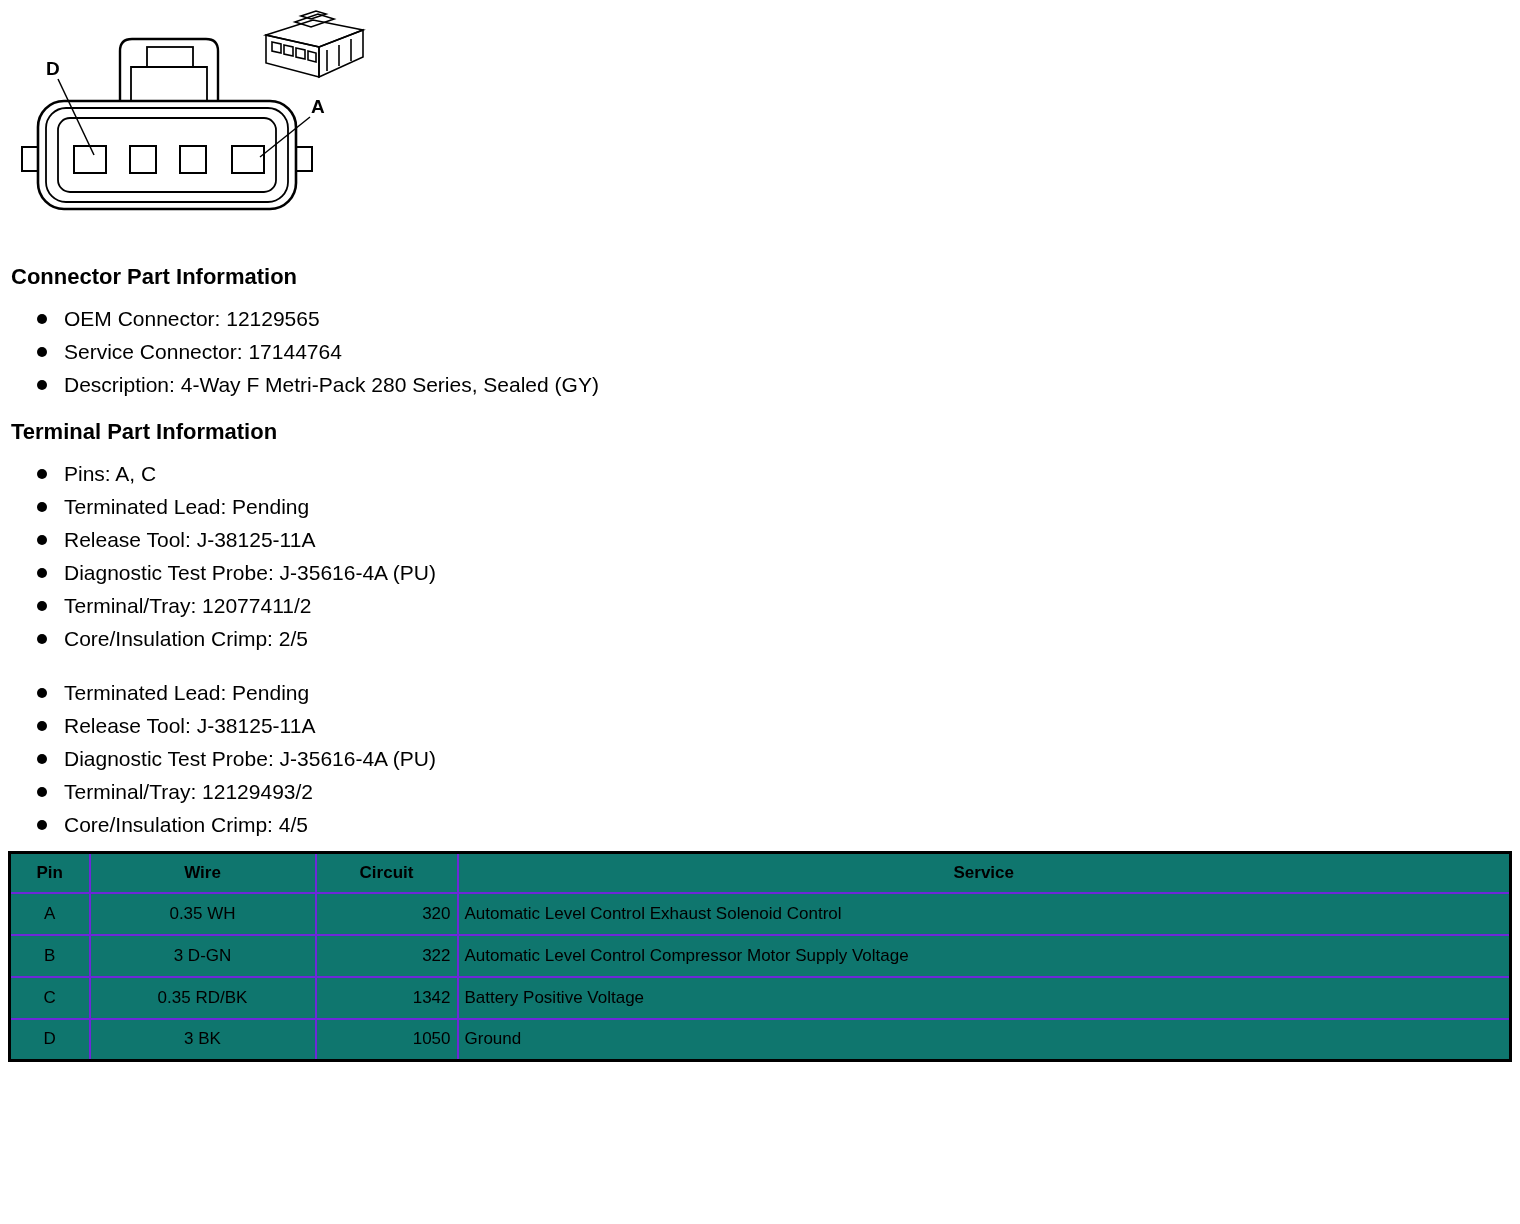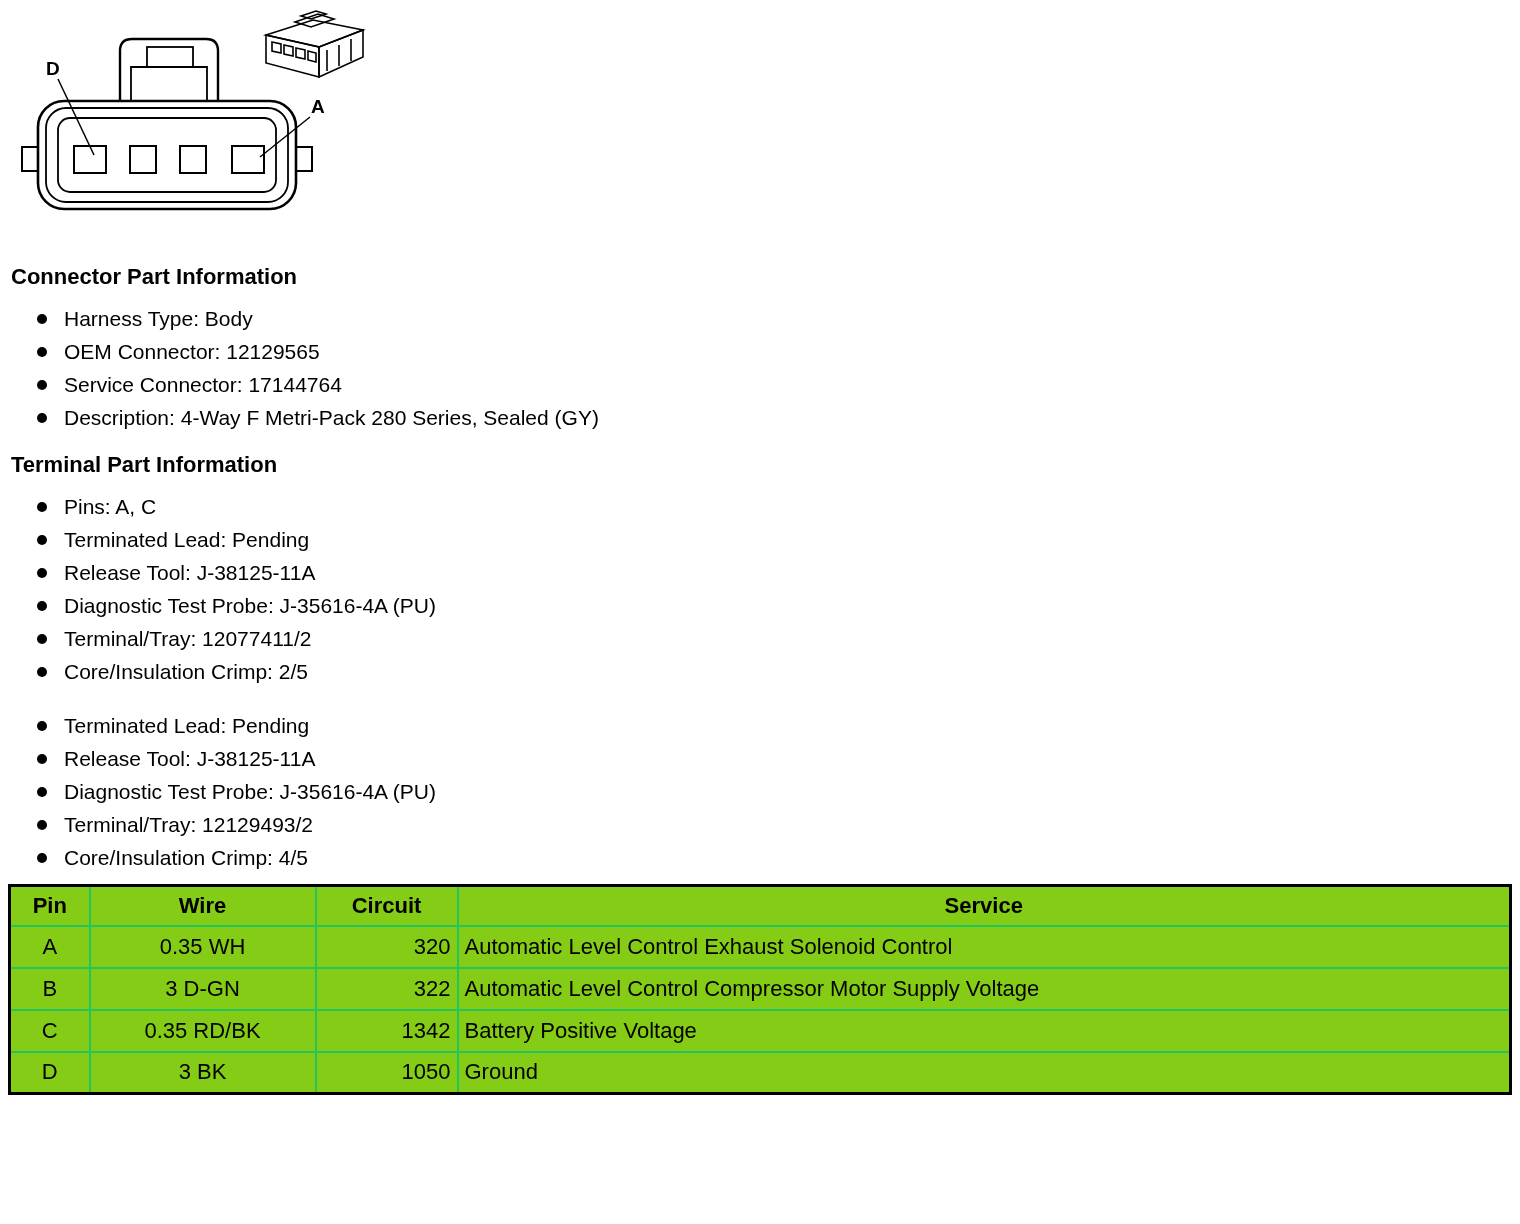--- a/index.html
+++ b/index.html
@@ -58,25 +58,25 @@
     font-weight: bold;
   }
   table.pinout {
     border-collapse: collapse;
     margin: 10px 8px 0 8px;
     width: 1504px;
     table-layout: fixed;
     border: 3px solid #000;
   }
   table.pinout th, table.pinout td {
-    border: 2px solid #22c55e;
-    font-size: 22px;
+    border: 2px solid #6d28d9;
+    font-size: 17px;
     padding: 0 6px;
     overflow: hidden;
-    background: #84cc16;
+    background: #0f766e;
   }
   table.pinout th { height: 40px; font-weight: bold; text-align: center; }
   table.pinout td { height: 42px; }
   .col-pin     { width: 80px;  text-align: center; }
   .col-wire    { width: 226px; text-align: center; }
   .col-circuit { width: 142px; text-align: right; }
   .col-func    { text-align: left; }
   svg .ln { stroke: #000; fill: none; }
   svg text { font-family: "Liberation Sans", sans-serif; font-weight: bold; fill: #000; }
 </style>
@@ -127,21 +127,20 @@
         <line class="ln" x1="50" y1="74" x2="86" y2="150" stroke-width="1.5"></line>
         <line class="ln" x1="302" y1="112" x2="252" y2="152" stroke-width="1.5"></line>
         <text x="38" y="70" font-size="19">D</text>
         <text x="303" y="108" font-size="19">A</text>
       </g>
     </svg>
   </div>
 
   <h2 class="section-title">Connector Part Information</h2>
   <ul class="bullet-list">
-    <li>Harness Type: Body</li>
     <li>OEM Connector: 12129565</li>
     <li>Service Connector: 17144764</li>
     <li>Description: 4-Way F Metri-Pack 280 Series, Sealed (GY)</li>
   </ul>
 
   <h2 class="section-title terminal">Terminal Part Information</h2>
   <ul class="bullet-list">
     <li>Pins: A, C</li>
     <li>Terminated Lead: Pending</li>
     <li>Release Tool: J-38125-11A</li>

